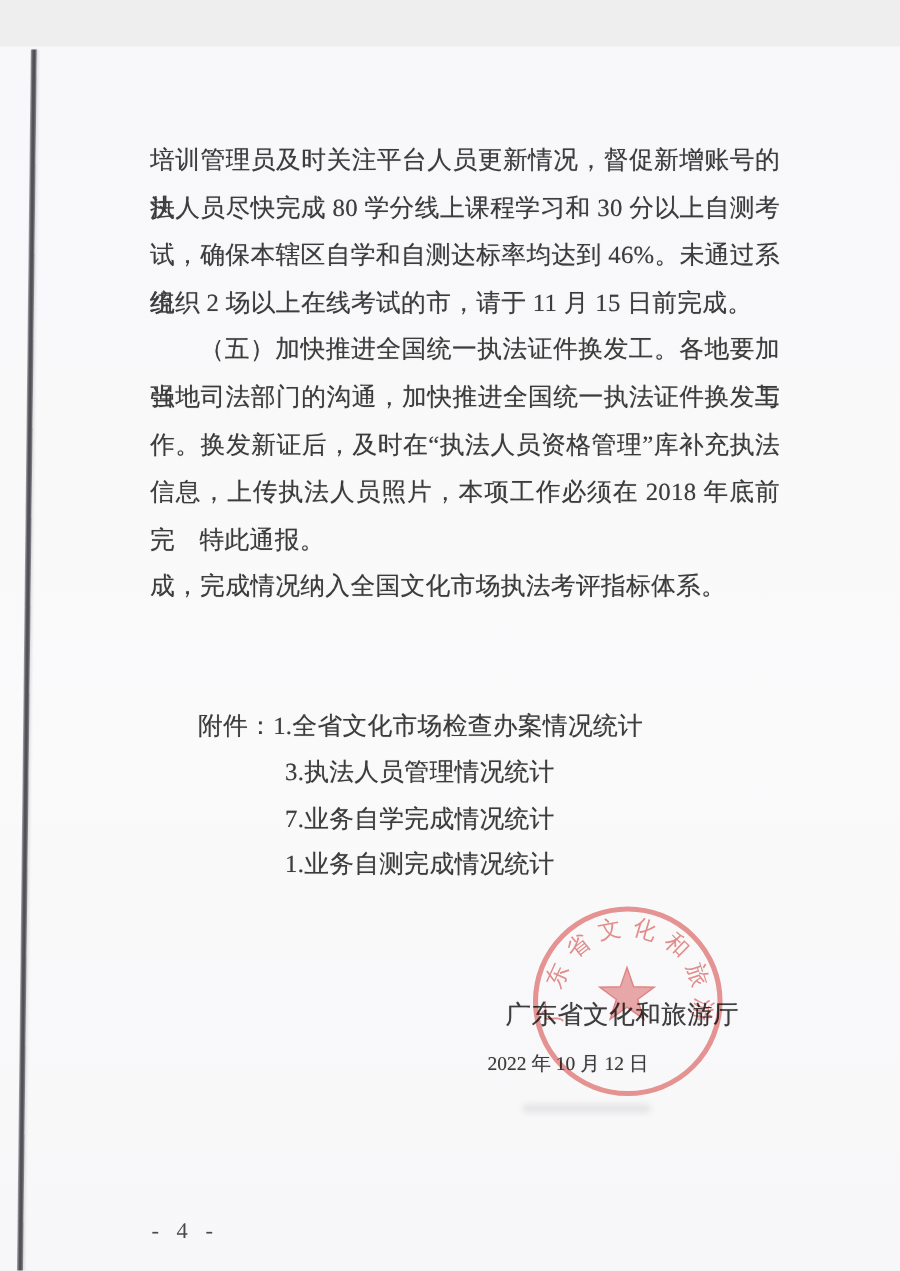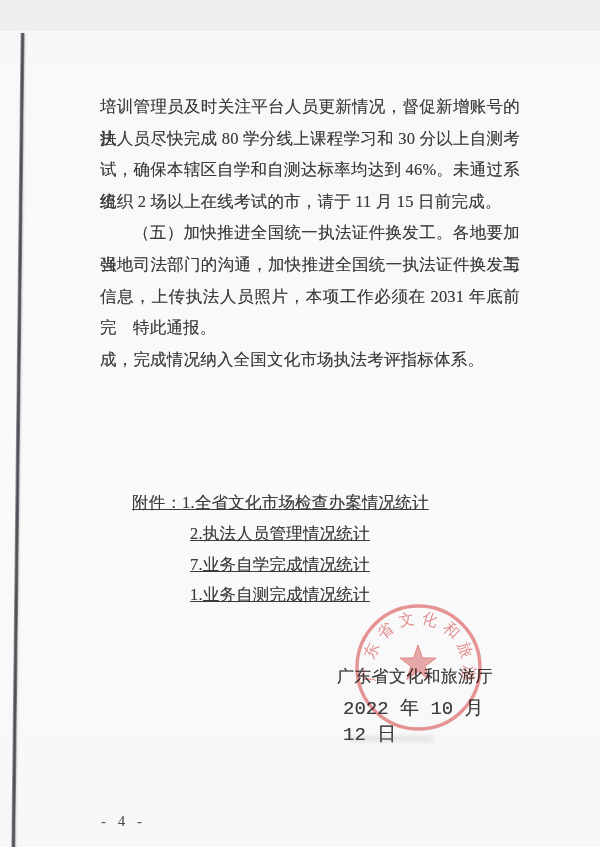--- a/index.html
+++ b/index.html
@@ -24,34 +24,33 @@
   .textblock{
     position:absolute;left:100px;width:420px;
     font-size:16.5px;line-height:31.6px;
     text-shadow:0 0 .5px rgba(70,70,70,.55);
     letter-spacing:.2px;
   }
   .main-lines{top:60px;}
   .line{height:31.6px;white-space:nowrap;}
   .line.j{white-space:normal;text-align:justify;text-align-last:justify;}
   .line.ind{text-indent:33px;}
-  .attach{top:457px;line-height:30.8px;text-decoration:underline;}
+  .attach{top:438px;line-height:30.8px;}
   .attach .line{height:30.8px;}
   .attach-first{padding-left:32px;}
   .attach-item{padding-left:90px;}
   .sig-org{
     position:absolute;left:337px;top:633px;width:160px;
     font-size:17px;line-height:26px;letter-spacing:.3px;
     text-shadow:0 0 .5px rgba(70,70,70,.55);
   }
   .sig-date{
-    position:absolute;left:343px;top:665px;width:150px;
-    font-size:19px;line-height:26px;
+    position:absolute;left:325px;top:665px;width:150px;
+    font-size:13px;line-height:26px;
     text-shadow:0 0 .5px rgba(70,70,70,.55);
-    font-family:Liberation Mono, monospace;
   }
   .page-number{
     position:absolute;left:101px;top:782px;
     font-size:15px;letter-spacing:4px;color:#4a4a4a;
   }
   .seal{
     position:absolute;left:353px;top:571px;width:131px;height:131px;
     mix-blend-mode:multiply;opacity:.92;
   }
   .seal-smudge{
@@ -66,28 +65,29 @@
 
   <div class="edge-line"></div>
 
   <div class="textblock main-lines">
     <div class="line j">培训管理员及时关注平台人员更新情况，督促新增账号的执</div>
     <div class="line j">法人员尽快完成 80 学分线上课程学习和 30 分以上自测考</div>
     <div class="line j">试，确保本辖区自学和自测达标率均达到 46%。未通过系统</div>
     <div class="line">组织 2 场以上在线考试的市，请于 11 月 15 日前完成。</div>
     <div class="line j ind">（五）加快推进全国统一执法证件换发工。各地要加强与</div>
     <div class="line j">当地司法部门的沟通，加快推进全国统一执法证件换发工</div>
-    <div class="line j">信息，上传执法人员照片，本项工作必须在 2031 年底前完</div>
+    <div class="line j">作。换发新证后，及时在“执法人员资格管理”库补充执法</div>
+    <div class="line j">信息，上传执法人员照片，本项工作必须在 2018 年底前完</div>
     <div class="line ind">特此通报。</div>
     <div class="line">成，完成情况纳入全国文化市场执法考评指标体系。</div>
   </div>
 
   <div class="textblock attach">
     <div class="line attach-first"><span>附件：</span><span>1.全省文化市场检查办案情况统计</span></div>
-    <div class="line attach-item">2.执法人员管理情况统计</div>
+    <div class="line attach-item">3.执法人员管理情况统计</div>
     <div class="line attach-item">7.业务自学完成情况统计</div>
     <div class="line attach-item">1.业务自测完成情况统计</div>
   </div>
 
   <div class="sig-org">广东省文化和旅游厅</div>
   <div class="sig-date">2022 年 10 月 12 日</div>
 
   <div class="seal-smudge"></div>
 
   <svg class="seal" viewBox="0 0 131 131" xmlns="http://www.w3.org/2000/svg">

